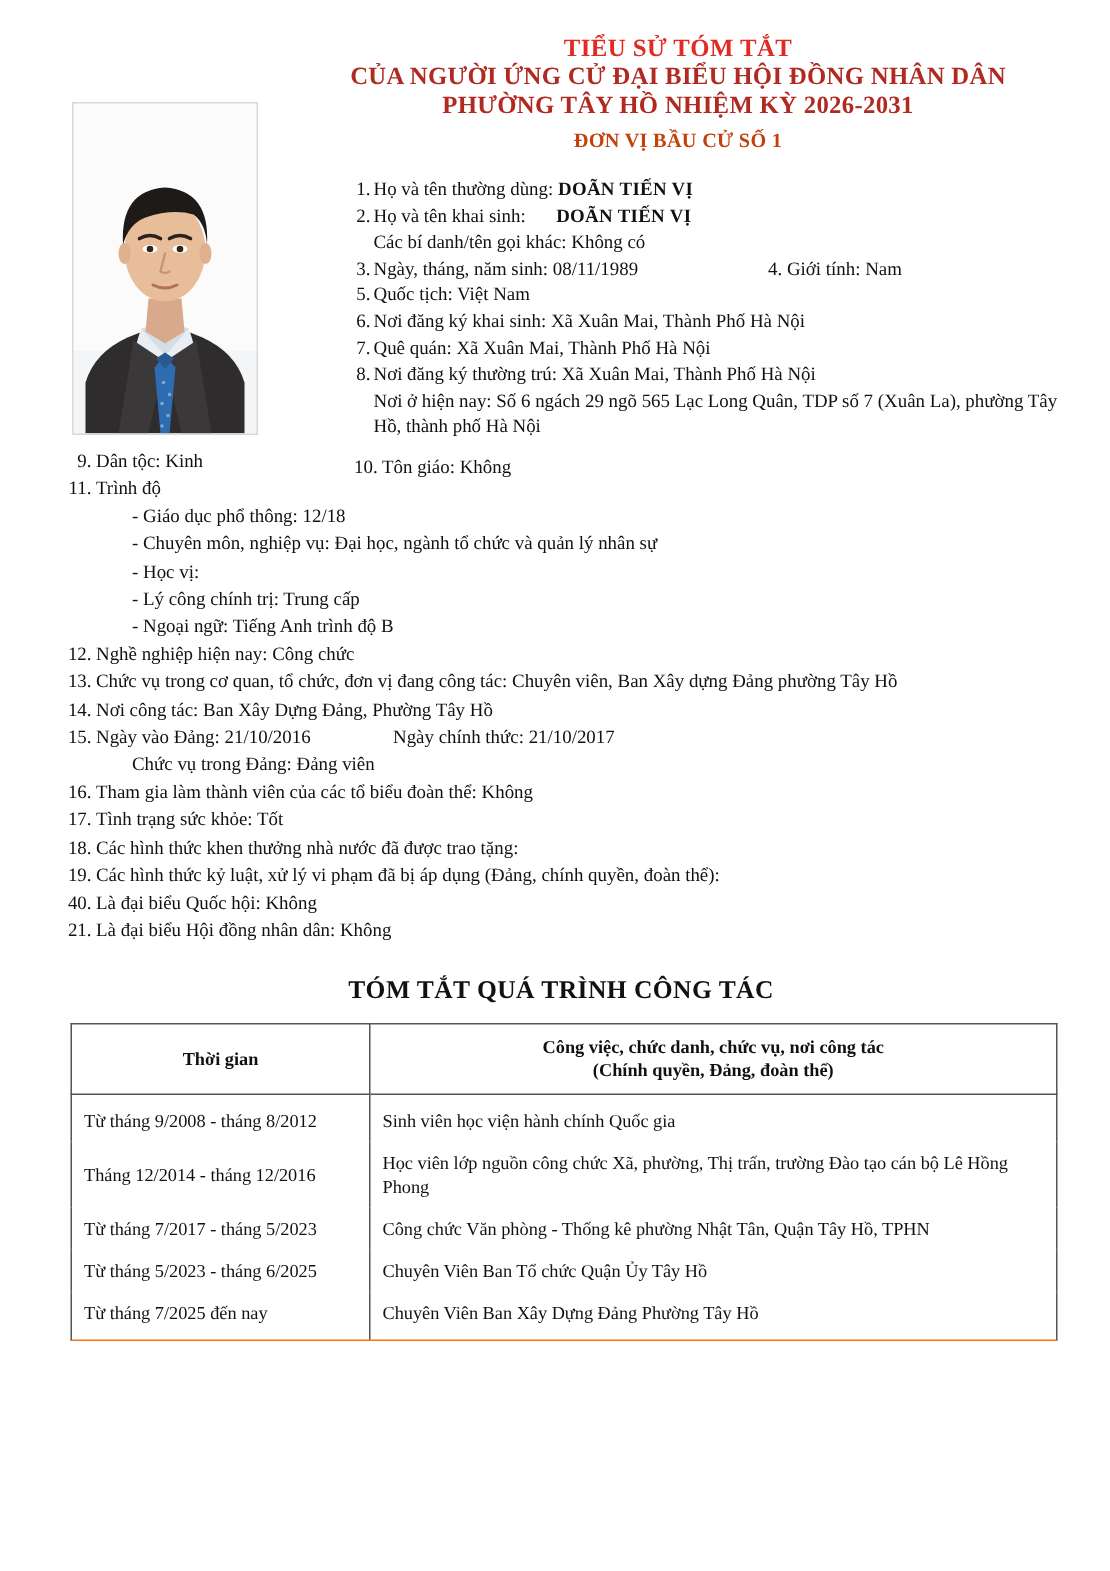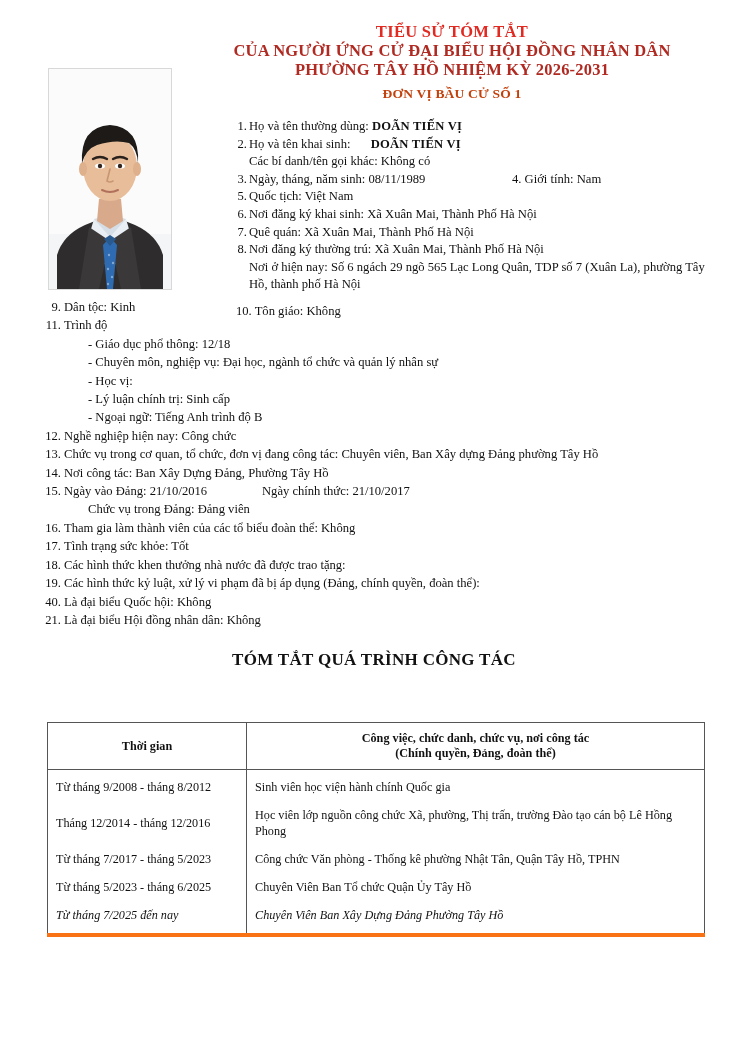--- a/index.html
+++ b/index.html
@@ -155,21 +155,20 @@
 
   
   .work-table {
     position: absolute;
     left: 47px;
     top: 682px;
     width: 658px;
     border-collapse: collapse;
     font-size: 12.2px;
     table-layout: fixed;
-    margin-top: 40px;
   }
   .work-table th,
   .work-table td {
     border: 1px solid #555555;
     padding: 6px 8px;
     vertical-align: middle;
   }
   .work-table th {
     font-weight: bold;
     text-align: center;
@@ -178,21 +177,21 @@
     padding-bottom: 8px;
   }
   .work-table td {
     border-top: 0;
     border-bottom: 0;
     padding-top: 6px;
     padding-bottom: 6px;
     line-height: 16px;
   }
   .work-table tbody tr:first-child td { padding-top: 9px; }
-  .work-table tbody tr:last-child td { padding-bottom: 10px; border-bottom: 4px solid #f97316; font-style: italic; }
+  .work-table tbody tr:last-child td { padding-bottom: 10px; border-bottom: 1px solid #f97316; }
   .col-time { width: 182px; }
   .th-sub { font-weight: bold; }
 </style>
 </head>
 <body>
 
 <div class="page">
 
   <div class="title-block">
     <div class="title-line1">TIỂU SỬ TÓM TẮT</div>
@@ -324,21 +323,21 @@
     </div>
 
     <div class="lrow">
       <span class="num">11.</span>
       <span>Trình độ</span>
     </div>
 
     <div class="plain-indent">- Giáo dục phổ thông: 12/18</div>
     <div class="plain-indent">- Chuyên môn, nghiệp vụ: Đại học, ngành tổ chức và quản lý nhân sự</div>
     <div class="plain-indent">- Học vị:</div>
-    <div class="plain-indent">- Lý luận chính trị: Sinh cấp</div>
+    <div class="plain-indent">- Lý công chính trị: Trung cấp</div>
     <div class="plain-indent">- Ngoại ngữ: Tiếng Anh trình độ B</div>
 
     <div class="lrow">
       <span class="num">12.</span>
       <span>Nghề nghiệp hiện nay: Công chức</span>
     </div>
 
     <div class="lrow">
       <span class="num">13.</span>
       <span>Chức vụ trong cơ quan, tổ chức, đơn vị đang công tác: Chuyên viên, Ban Xây dựng Đảng phường Tây Hồ</span>

